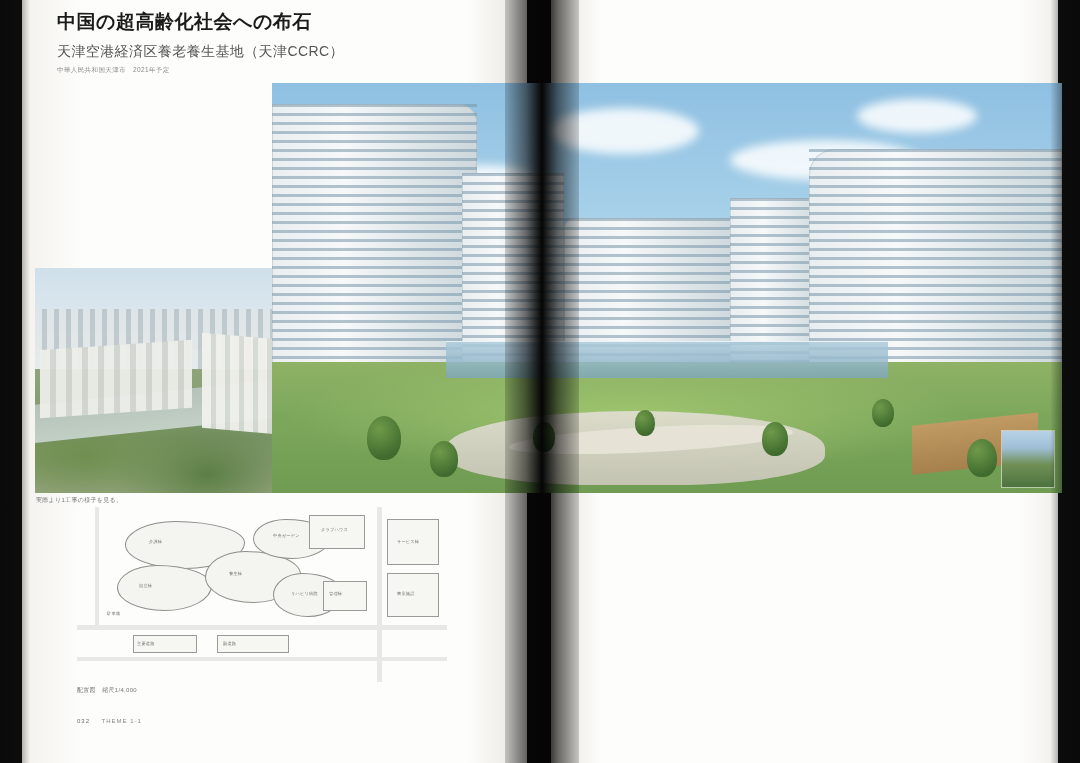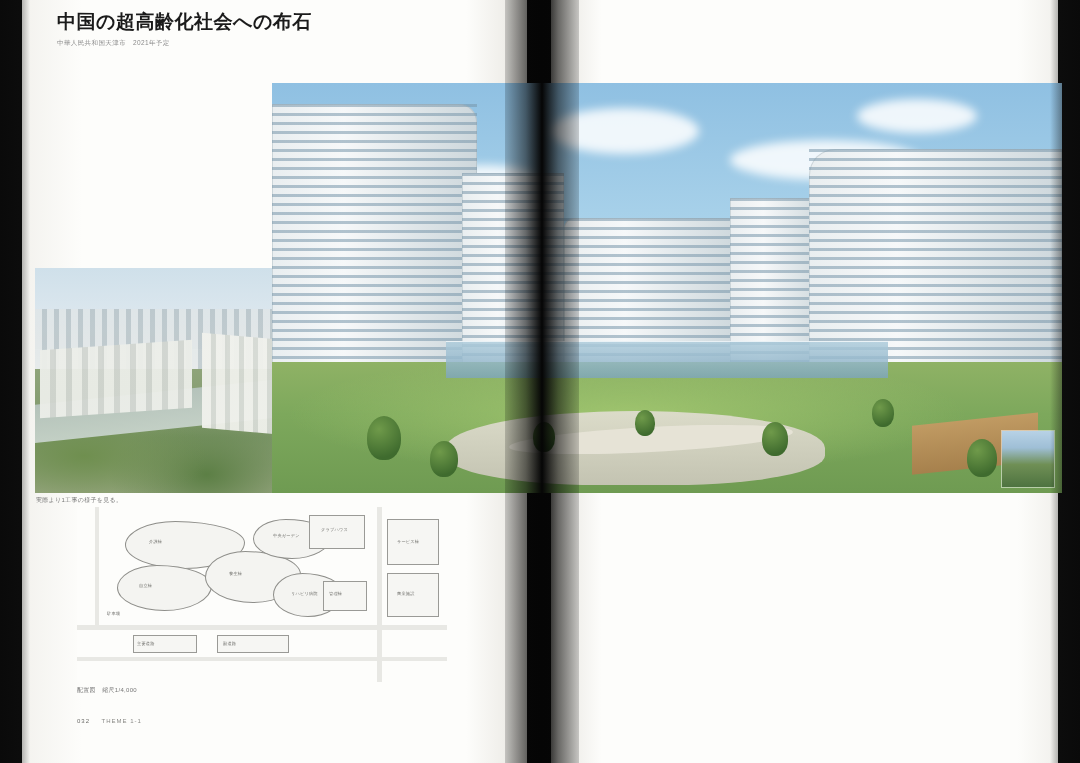--- a/index.html
+++ b/index.html
@@ -203,20 +203,21 @@
 </style>
 </head>
 <body>
 
 <div id="page">
 
   <div class="sheet sheet-left">
 
     <div class="title-block">
       <div class="title-main">中国の超高齢化社会への布石</div>
+      <div class="title-sub">天津空港経済区養老養生基地（天津CCRC）</div>
       <div class="title-meta">中華人民共和国天津市　2021年予定</div>
     </div>
 
     <div class="photo photo-aerial">
       <div class="aerial-sky"></div>
       <div class="aerial-city"></div>
       <div class="aerial-green"></div>
       <div class="aerial-river"></div>
       <div class="aerial-bldgs"></div>
       <div class="aerial-bldgs2"></div>

